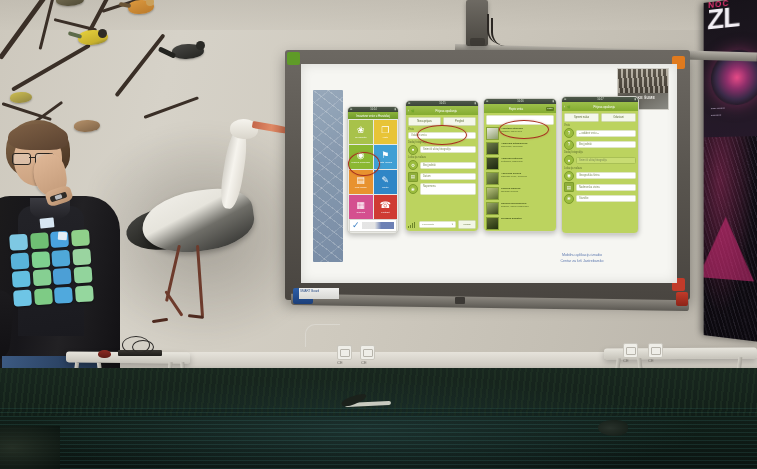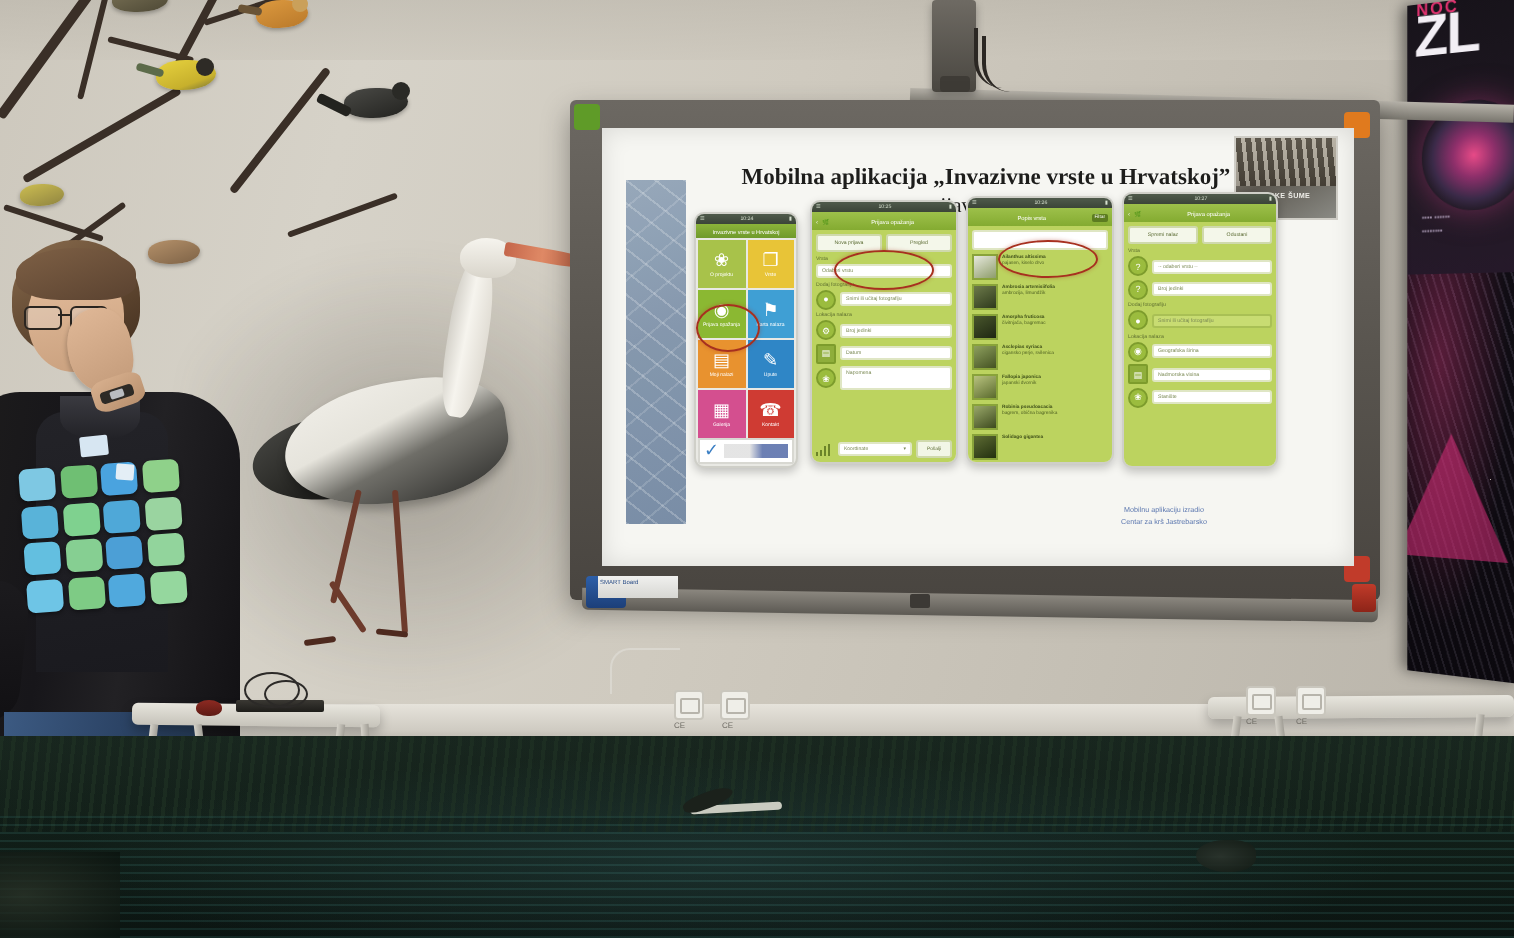--- a/index.html
+++ b/index.html
@@ -328,24 +328,20 @@
   <div class="board"></div>
   <div class="board-corner corner-tl"></div>
   <div class="board-corner corner-tr"></div>
   <div class="board-corner corner-br"></div>
   <div class="board-screen"></div>
 
   <div class="slide">
 
     <div class="screen-strip"></div>
 
-    <div class="slide-title">
-      <div>Mobilna aplikacija „Invazivne vrste u Hrvatskoj”</div>
-      <div class="slide-sub">- prijava opažanja</div>
-    </div>
 
     <div class="slide-logo">
       <div class="slide-logo-img"></div>
       <div class="slide-logo-txt">HRVATSKE
 ŠUME
 d.o.o.</div>
     </div>
 
     <div class="phone" style="left:46px;top:42px;width:50px;height:126px;">
       <div class="ph-bar">

